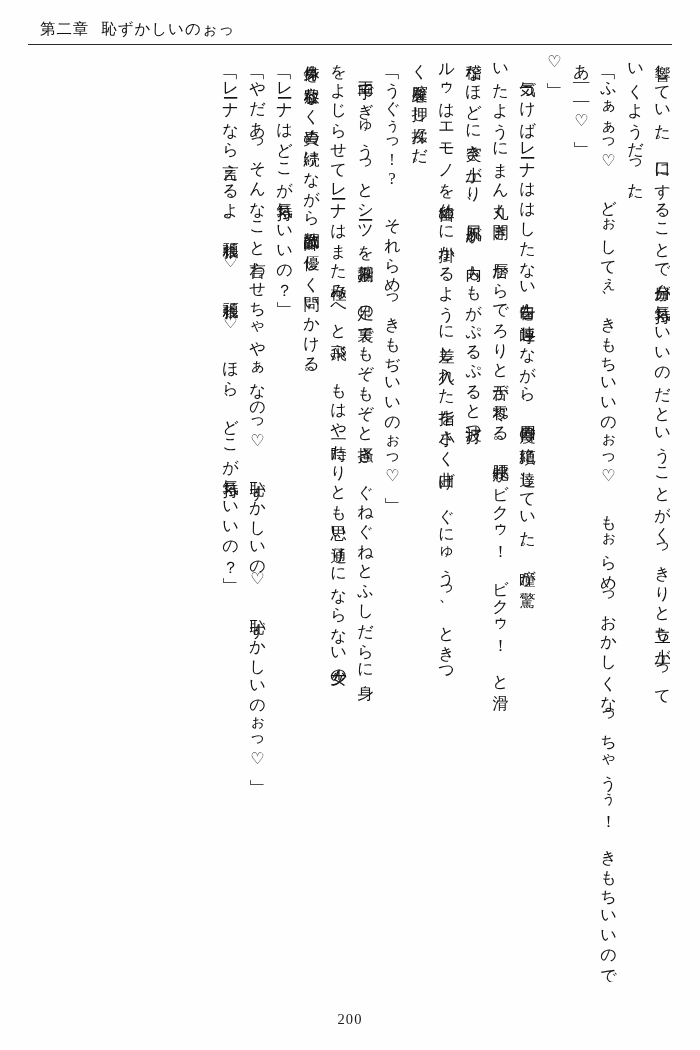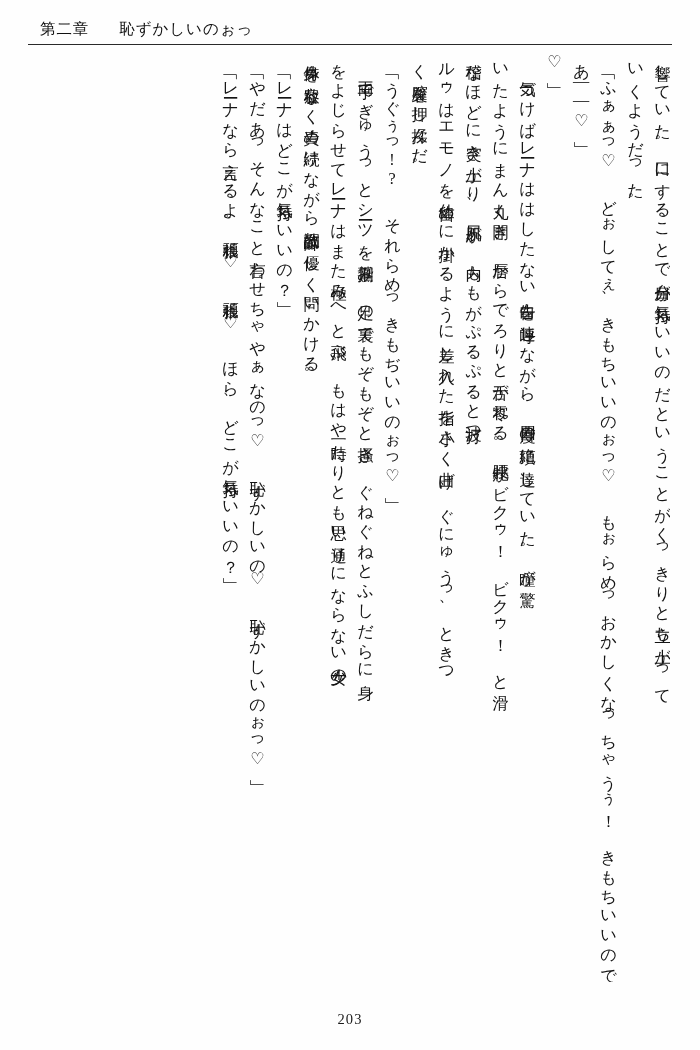--- a/index.html
+++ b/index.html
@@ -28,21 +28,21 @@
     left: 40px;
     right: 40px;
     height: 30px;
     display: flex;
     align-items: center;
     font-size: 15.5px;
     letter-spacing: 0.06em;
     color: #111;
   }
   .running-head .chap-no {
-    margin-right: 30px;
+    margin-right: 12px;
   }
   .rule {
     position: absolute;
     top: 44px;
     left: 28px;
     right: 28px;
     height: 1px;
     background: #2a2a2a;
   }
   
@@ -111,15 +111,15 @@
       <div class="vline">く膣襞を押し揉んだ。</div>
       <div class="vline indent">「うぐぅっ!?　それらめっきもぢいいのぉっ♡」</div>
       <div class="vline indent">両手でぎゅうっとシーツを鷲掴み、足の裏でもぞもぞと掻き、ぐねぐねとふしだらに身</div>
       <div class="vline">をよじらせてレーナはまた極みへと飛ぶ。もはや一時たりとも思い通りにならない少女の</div>
       <div class="vline">身体を容赦なく責め続けながら調教師は優しく問いかける。</div>
       <div class="vline indent">「レーナはどこが気持ちいいの？」</div>
       <div class="vline indent">「やだあっそんなこと言わせちゃやぁなのっ♡　恥ずかしいの♡　恥ずかしいのぉっ♡」</div>
       <div class="vline indent">「レーナなら言えるよ。頑張れ♡　頑張れ♡　ほら、どこが気持ちいいの？」</div>
     </div>
 
-  <div class="folio">203</div>
+  <div class="folio">200</div>
 
 </div>
 
 </body></html>

